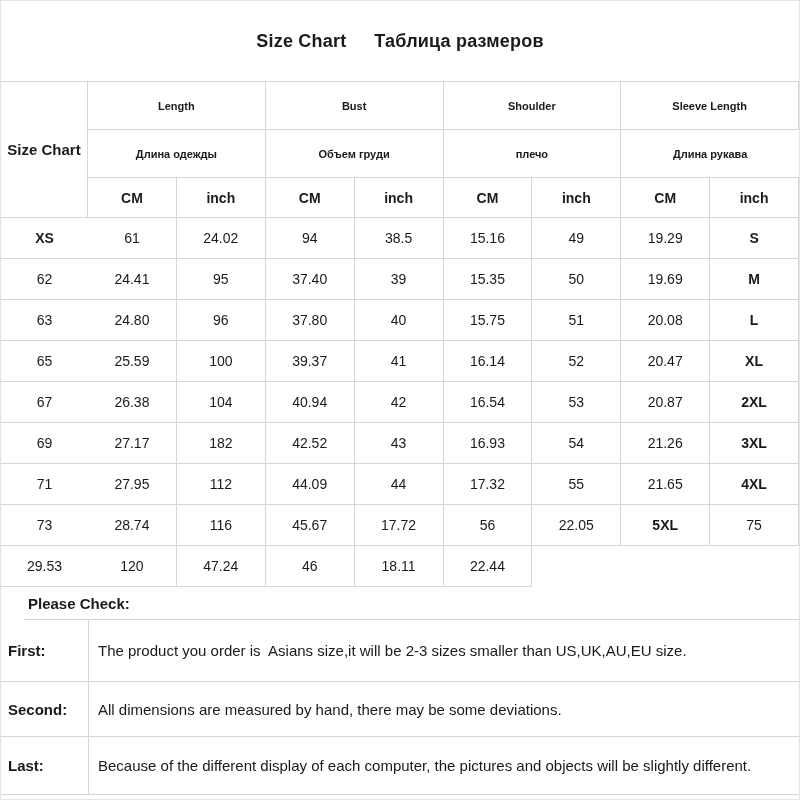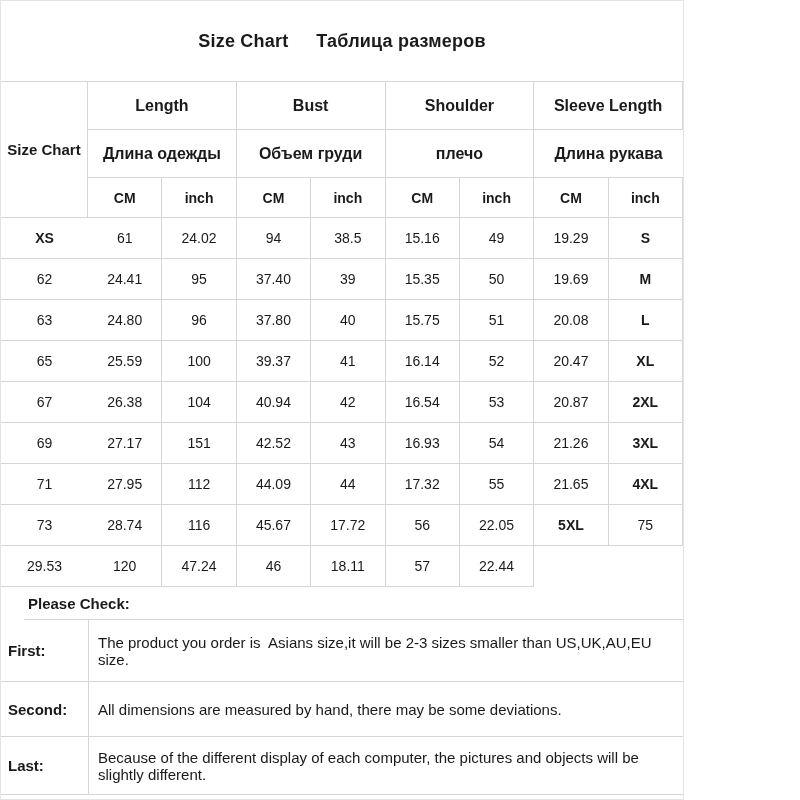--- a/index.html
+++ b/index.html
@@ -4,21 +4,21 @@
 <style>
   html,body{margin:0;padding:0;}
   body{
     width:800px;height:800px;
     background:#ffffff;
     font-family:"Liberation Sans", sans-serif;
     color:#1a1a1a;
     overflow:hidden;
   }
   .page{
-    width:684px;height:800px;
+    width:800px;height:800px;
     box-sizing:border-box;
     border:1px solid #e4e4e4;
     background:#ffffff;
   }
   
   .title-row{
     height:80px;
     display:flex;align-items:center;justify-content:center;
     gap:28px;
     font-weight:bold;font-size:18px;
@@ -38,21 +38,21 @@
     display:flex;align-items:center;justify-content:center;
     font-size:14px;
     background:#ffffff;
     overflow:hidden;
   }
   .cell:nth-child(9n){border-right:none;}
   .corner{
     grid-row:1 / span 3;grid-column:1;
     font-weight:bold;font-size:15px;
   }
-  .group-hdr{font-weight:bold;font-size:16px;}
+  .group-hdr{font-weight:bold;font-size:11px;}
   .unit{font-weight:bold;font-size:14px;}
   .size-label{font-weight:bold;font-size:14px;}
   
   .notes{
     display:grid;
     grid-template-columns:88px 1fr;
     grid-template-rows:33px 62px 55px 58px;
     box-sizing:border-box;
   }
   .notes-heading{
@@ -147,21 +147,21 @@
       <div class="cell ">26.38</div>
       <div class="cell ">104</div>
       <div class="cell ">40.94</div>
       <div class="cell ">42</div>
       <div class="cell ">16.54</div>
       <div class="cell ">53</div>
       <div class="cell ">20.87</div>
       <div class="cell size-label">2XL</div>
       <div class="cell ">69</div>
       <div class="cell ">27.17</div>
-      <div class="cell ">151</div>
+      <div class="cell ">182</div>
       <div class="cell ">42.52</div>
       <div class="cell ">43</div>
       <div class="cell ">16.93</div>
       <div class="cell ">54</div>
       <div class="cell ">21.26</div>
       <div class="cell size-label">3XL</div>
       <div class="cell ">71</div>
       <div class="cell ">27.95</div>
       <div class="cell ">112</div>
       <div class="cell ">44.09</div>
@@ -177,21 +177,20 @@
       <div class="cell ">17.72</div>
       <div class="cell ">56</div>
       <div class="cell ">22.05</div>
       <div class="cell size-label">5XL</div>
       <div class="cell ">75</div>
       <div class="cell ">29.53</div>
       <div class="cell ">120</div>
       <div class="cell ">47.24</div>
       <div class="cell ">46</div>
       <div class="cell ">18.11</div>
-      <div class="cell ">57</div>
       <div class="cell ">22.44</div>
     </div>
 
   <div class="notes">
     <div class="notes-heading">Please Check:</div>
 
     <div class="note-label">First:</div>
     <div class="note-text">The product you order is  Asians size,it will be 2-3 sizes smaller than US,UK,AU,EU size.</div>
 
     <div class="note-label">Second:</div>

